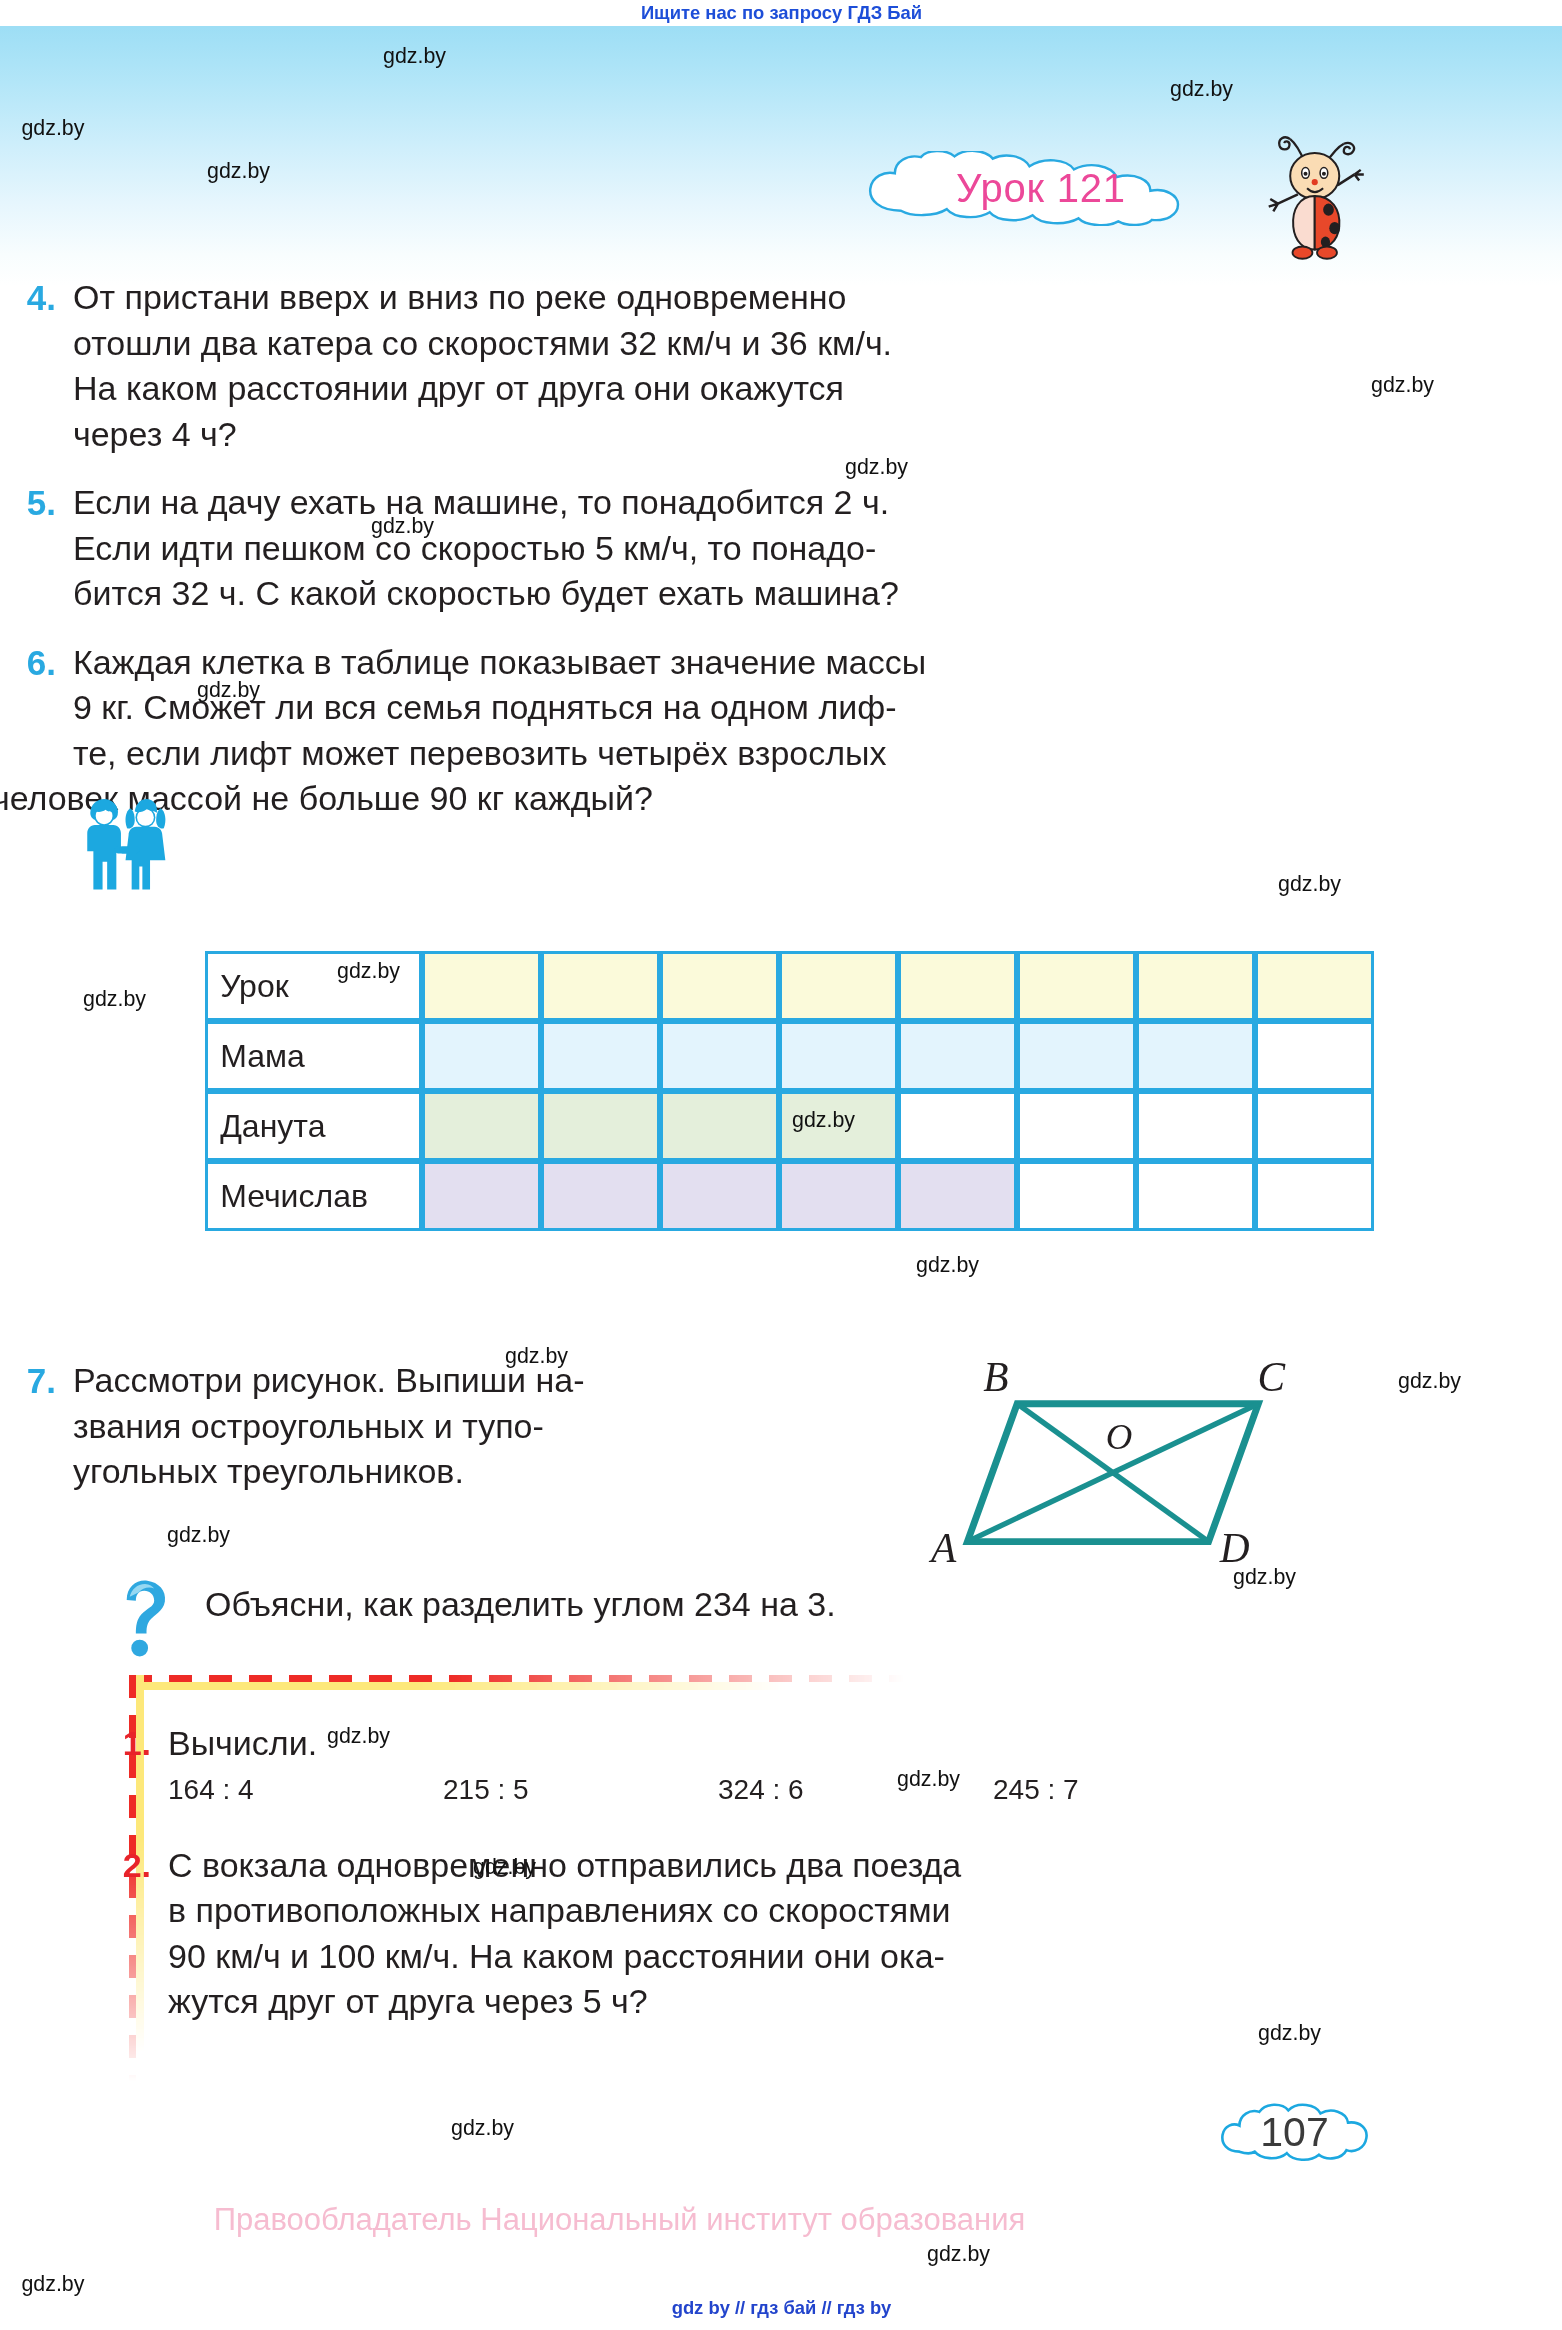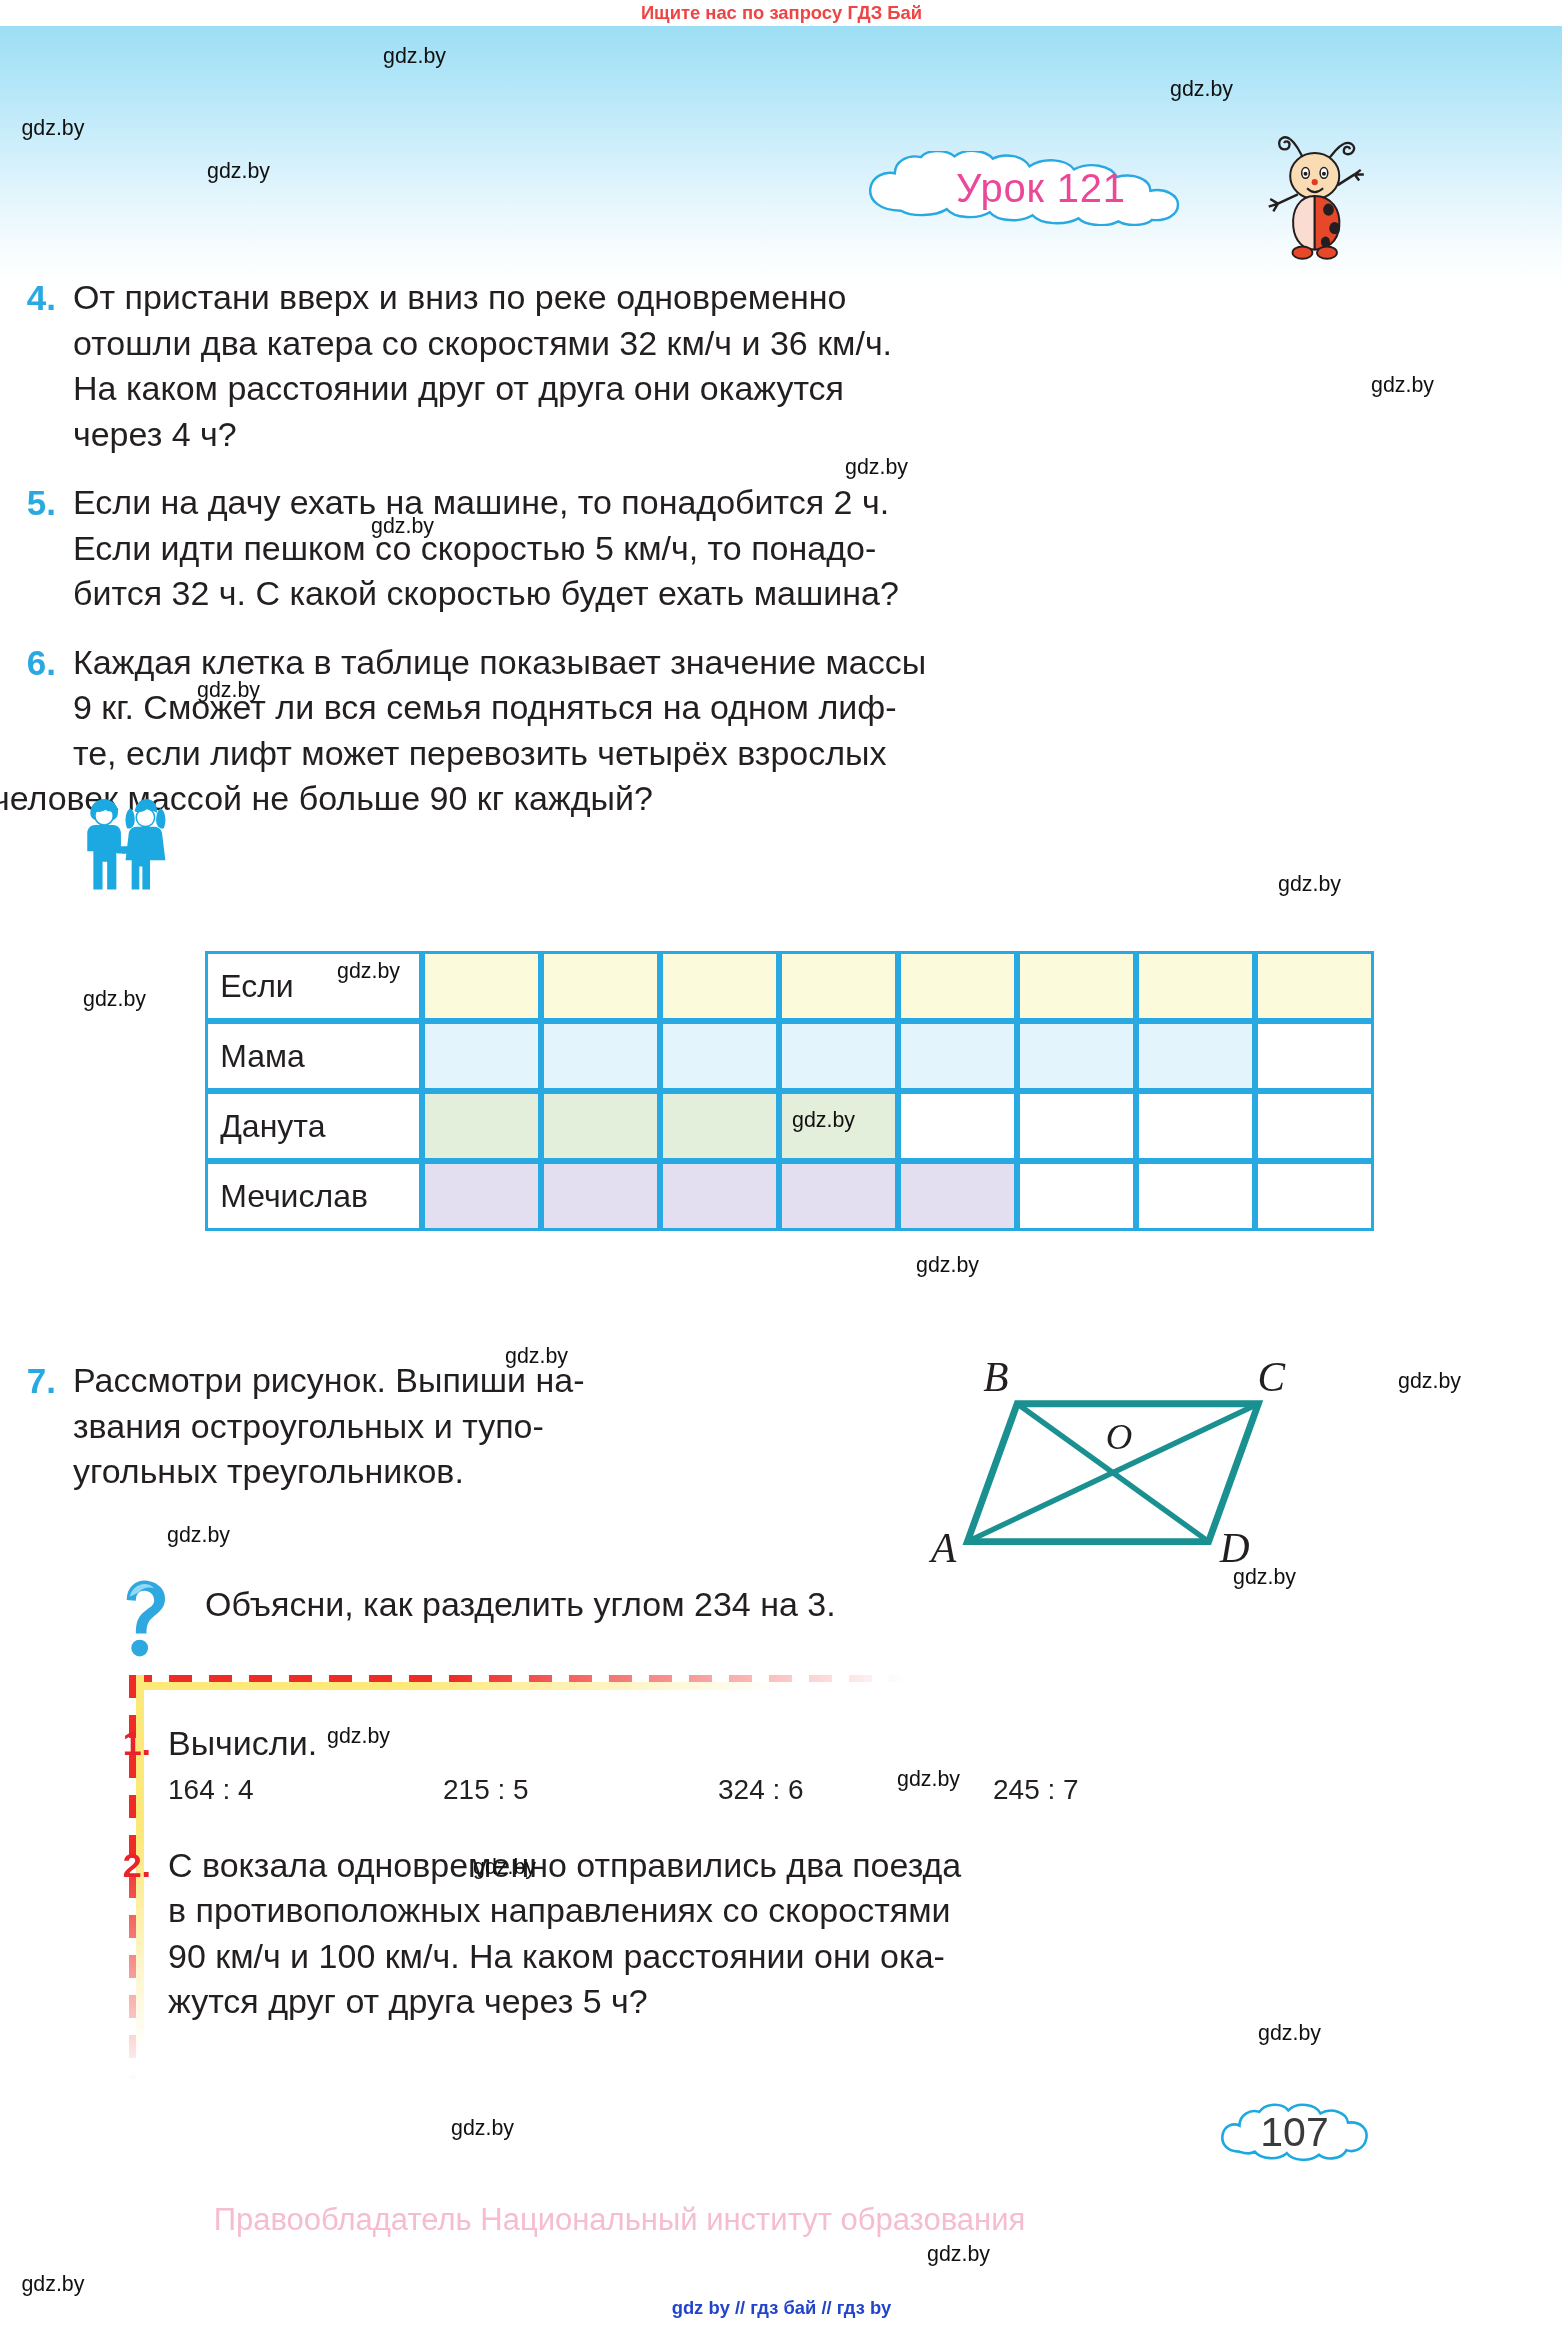--- a/index.html
+++ b/index.html
@@ -6,21 +6,21 @@
   html, body { width: 1563px; height: 2330px; }
   body {
     font-family: "Liberation Sans", sans-serif;
     background: #ffffff;
     position: relative;
     overflow: hidden;
   }
   
   .top-banner {
     position: absolute; top: 0; left: 0; width: 1563px; height: 26px;
-    text-align: center; color: #ef4444; font-size: 18.4px; font-weight: bold;
+    text-align: center; color: #1d4ed8; font-size: 18.4px; font-weight: bold;
     line-height: 26px; letter-spacing: 0px;
   }
   
   .sky {
     position: absolute; left: 0; top: 26px; width: 1563px; height: 260px;
     background: linear-gradient(to bottom, #9ddef5 0%, #b3e6f8 22%, #cdeefb 45%, #e6f6fd 68%, #f8fdfe 88%, #ffffff 100%);
   }
   
   .wm {
     position: absolute; color: #111; font-size: 20px;
@@ -261,21 +261,21 @@
       <path d="M80 40 L104 40 C110 40 114 45 114 51 L118 84 L98 84 L98 122 L88 122
                L88 92 L84 92 L84 122 L74 122 L74 84 L66 84 L70 51 C70 45 74 40 80 40 Z"></path>
       <rect x="58" y="66" width="26" height="9" rx="4"></rect>
     </g>
   </svg>
 </div>
 
 <table class="mass-table">
   <tbody>
       <tr>
-        <td class="namecell">Если</td>
+        <td class="namecell">Урок</td>
         <td class="cell" style="background: rgb(251, 250, 218);"></td>
         <td class="cell" style="background: rgb(251, 250, 218);"></td>
         <td class="cell" style="background: rgb(251, 250, 218);"></td>
         <td class="cell" style="background: rgb(251, 250, 218);"></td>
         <td class="cell" style="background: rgb(251, 250, 218);"></td>
         <td class="cell" style="background: rgb(251, 250, 218);"></td>
         <td class="cell" style="background: rgb(251, 250, 218);"></td>
         <td class="cell" style="background: rgb(251, 250, 218);"></td>
       </tr>
       <tr>

